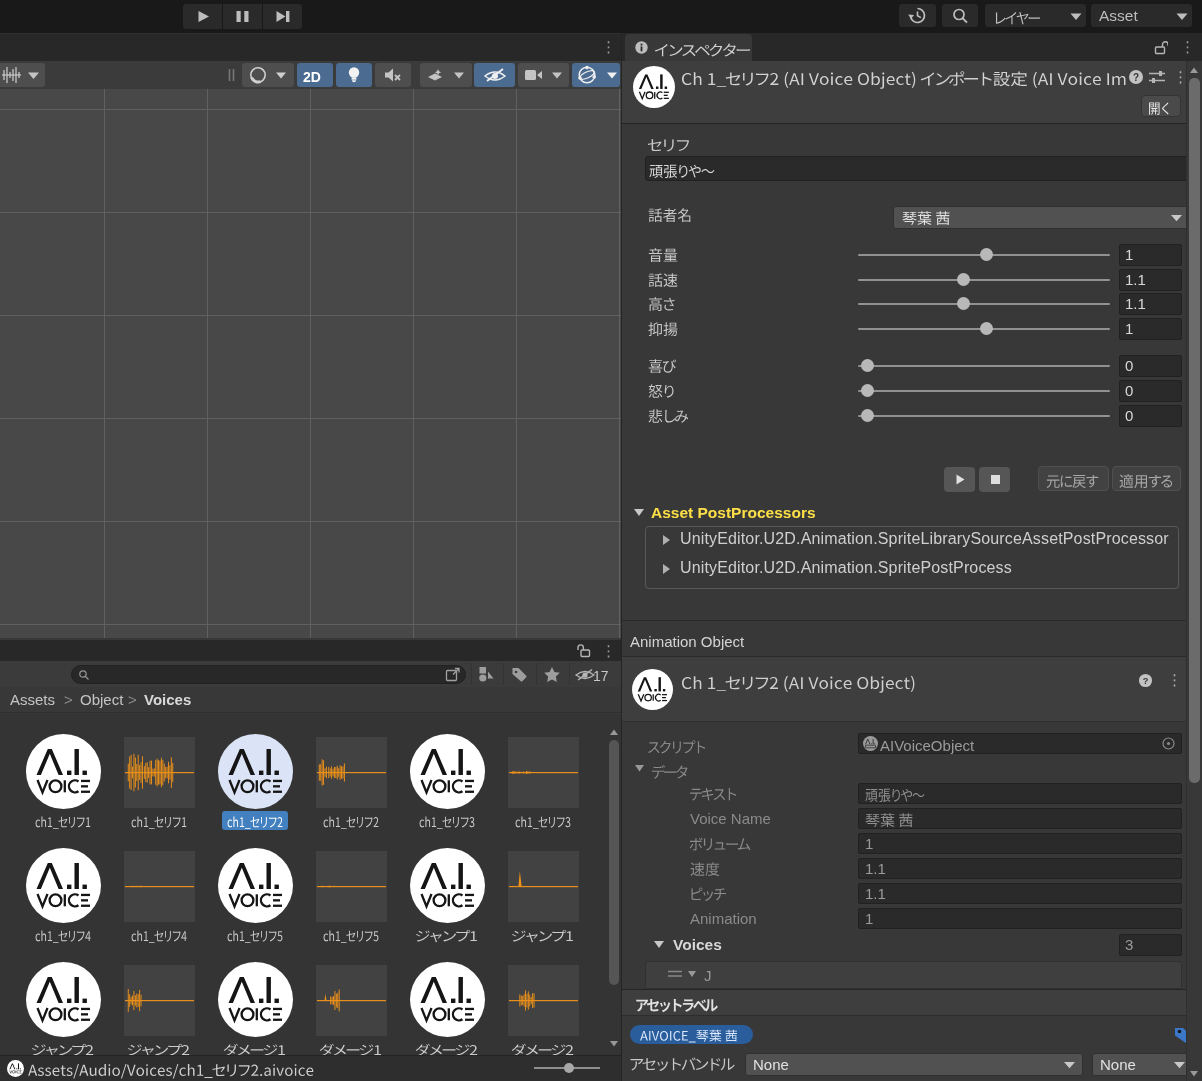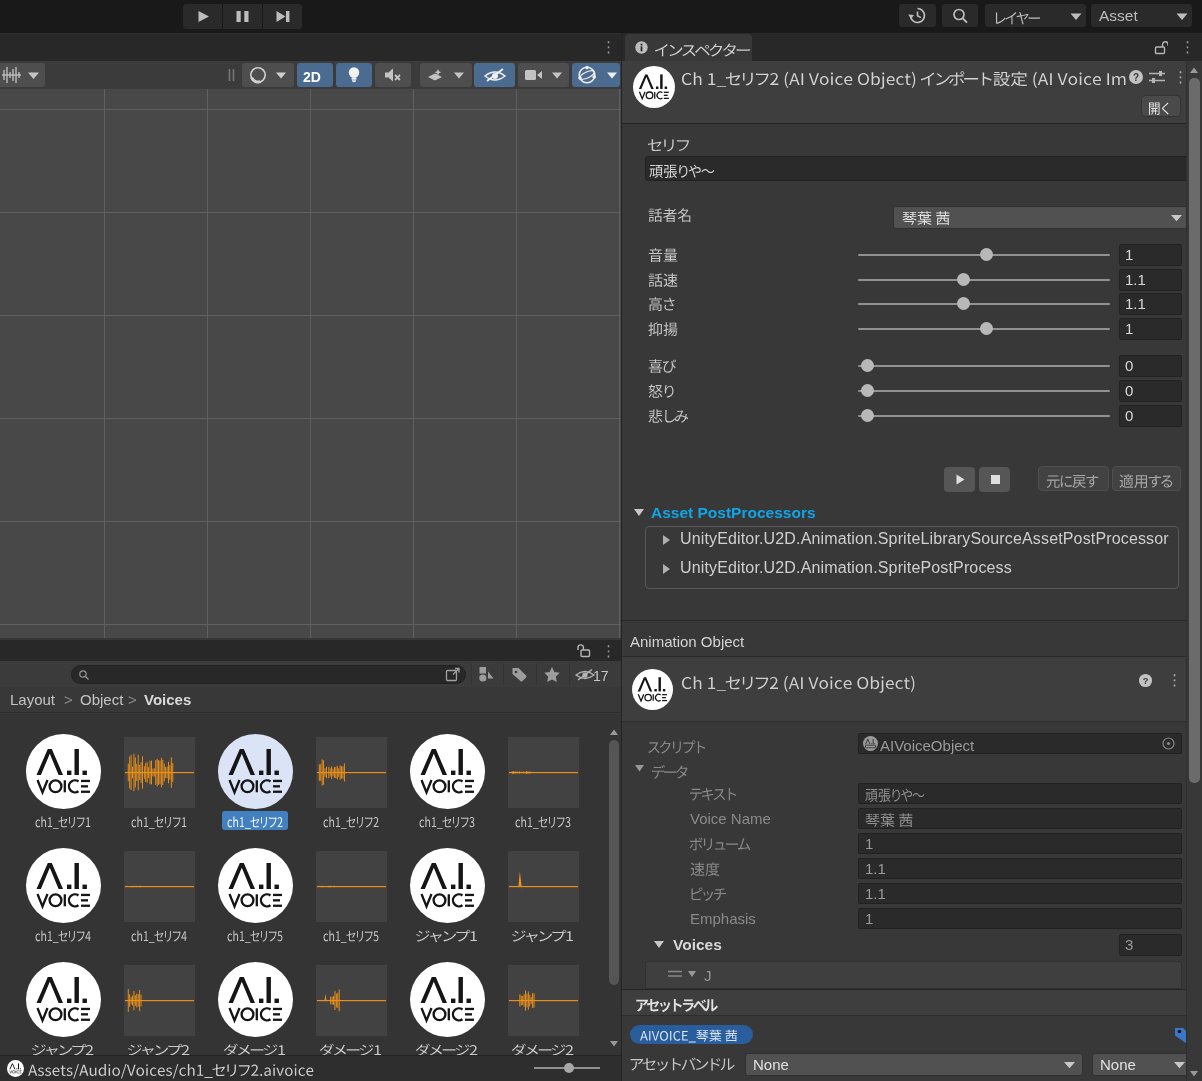--- a/index.html
+++ b/index.html
@@ -154,21 +154,21 @@
 <svg class="abs" style="left:543px;top:666px" width="18" height="17" viewBox="0 0 18 17">
 <path d="M9 1 l2.4 4.9 5.4 .8 -3.9 3.8 .9 5.4 -4.8-2.5 -4.8 2.5 .9-5.4 -3.9-3.8 5.4-.8 Z" fill="#9d9d9d"></path>
 </svg>
 <svg class="abs" style="left:574px;top:668px" width="22" height="14" viewBox="0 0 22 14">
 <path d="M2 7 Q11 0 20 7 Q11 14 2 7 Z" stroke="#b5b5b5" stroke-width="1.3" fill="none"></path>
 <circle cx="11" cy="7" r="2.6" fill="#b5b5b5"></circle>
 <path d="M4 12 L18 1.5" stroke="#b5b5b5" stroke-width="1.5"></path>
 </svg>
 <div class="lat" style="left:593px;top:667px;font-size:14px;color:#c8c8c8">17</div>
 <div class="abs" style="left:0;top:687px;width:621px;height:26px;background:#383838;border-bottom:1px solid #2e2e2e"></div>
-<div class="lat" style="left:10px;top:691px;color:#c4c4c4">Layout</div>
+<div class="lat" style="left:10px;top:691px;color:#c4c4c4">Assets</div>
 <div class="lat" style="left:64px;top:691px;color:#8a8a8a">&gt;</div>
 <div class="lat" style="left:80px;top:691px;color:#c4c4c4">Object</div>
 <div class="lat" style="left:128px;top:691px;color:#8a8a8a">&gt;</div>
 <div class="lat" style="left:144px;top:691px;color:#dadada;font-weight:bold">Voices</div>
 <div class="abs" style="left:0;top:714px;width:621px;height:341px;background:#343434"></div>
 <div class="abs" style="left:26px;top:734px;line-height:0"><svg width="75" height="75" viewBox="0 0 75 75">
 <circle cx="37.5" cy="37.5" r="37.5" fill="#ffffff"></circle>
 <g fill="#151515">
 <path d="M10.5 41 L21.8 15 L25.8 15 L37 41 L32.6 41 L23.8 19.8 L14.9 41 Z"></path>
 <rect x="41" y="36.6" width="4.4" height="4.4"></rect>
@@ -737,21 +737,21 @@
 <div style="position:absolute;left:1046px;top:470px;line-height:0"><svg width="53" height="22" viewBox="0 0 53 22">
       <path transform="translate(0,16.8) scale(0.9524,1)" fill="#a8a8a8" d="M2.2 -11.4V-10.3H12.9V-11.4ZM0.9 -7.2V-6.1H4.7C4.5 -3.3 3.9 -0.9 0.7 0.3C1.0 0.5 1.3 0.9 1.4 1.2C4.9 -0.2 5.6 -2.9 5.9 -6.1H8.7V-0.8C8.7 0.6 9.1 0.9 10.5 0.9C10.7 0.9 12.3 0.9 12.6 0.9C13.9 0.9 14.2 0.2 14.4 -2.4C14.1 -2.4 13.6 -2.6 13.3 -2.9C13.3 -0.5 13.2 -0.1 12.5 -0.1C12.2 -0.1 10.9 -0.1 10.6 -0.1C10.0 -0.1 9.9 -0.2 9.9 -0.8V-6.1H14.1V-7.2Z M20.5 -10.1V-8.9C22.1 -8.7 25.1 -8.7 26.7 -8.9V-10.1C25.2 -9.9 22.1 -9.9 20.5 -10.1ZM21.1 -4.0 20.0 -4.1C19.8 -3.4 19.7 -2.9 19.7 -2.4C19.7 -0.9 20.9 -0.1 23.4 -0.1C24.9 -0.1 26.2 -0.2 27.1 -0.4L27.1 -1.7C25.9 -1.4 24.7 -1.3 23.4 -1.3C21.3 -1.3 20.9 -1.9 20.9 -2.6C20.9 -3.0 20.9 -3.5 21.1 -4.0ZM17.6 -11.3 16.3 -11.4C16.3 -11.1 16.2 -10.7 16.2 -10.3C16.0 -9.1 15.5 -6.5 15.5 -4.3C15.5 -2.3 15.8 -0.6 16.1 0.5L17.1 0.4C17.1 0.3 17.1 0.1 17.1 -0.1C17.1 -0.3 17.1 -0.6 17.2 -0.8C17.3 -1.5 17.9 -3.1 18.2 -4.1L17.6 -4.6C17.4 -4.0 17.0 -3.1 16.7 -2.4C16.6 -3.2 16.6 -3.8 16.6 -4.5C16.6 -6.2 17.1 -8.9 17.4 -10.3C17.4 -10.5 17.6 -11.0 17.6 -11.3Z M28.5 -11.8V-10.7H41.2V-11.8ZM29.5 -9.6V-6.6C29.5 -4.5 29.4 -1.7 27.7 0.3C28.0 0.4 28.5 0.8 28.7 0.9C29.7 -0.3 30.2 -1.8 30.4 -3.3H34.5C34.0 -1.5 32.8 -0.3 29.7 0.3C30.0 0.5 30.2 1.0 30.3 1.2C33.5 0.5 34.9 -0.8 35.5 -2.7C36.5 -0.5 38.3 0.7 41.1 1.2C41.2 0.9 41.5 0.4 41.8 0.2C39.0 -0.2 37.2 -1.3 36.4 -3.3H41.3V-4.3H35.9C36.0 -4.9 36.1 -5.5 36.1 -6.1H40.4V-9.6ZM34.8 -4.3H30.6C30.6 -4.9 30.6 -5.5 30.7 -6.1H34.9C34.9 -5.4 34.9 -4.9 34.8 -4.3ZM30.7 -8.7H39.3V-7.0H30.7Z M49.5 -5.6C49.6 -4.2 49.0 -3.5 48.1 -3.5C47.3 -3.5 46.6 -4.0 46.6 -5.0C46.6 -5.9 47.4 -6.5 48.1 -6.5C48.7 -6.5 49.2 -6.3 49.5 -5.6ZM42.4 -9.8 42.4 -8.6C44.3 -8.8 46.8 -8.9 49.1 -8.9L49.1 -7.4C48.8 -7.5 48.5 -7.5 48.1 -7.5C46.7 -7.5 45.5 -6.4 45.5 -4.9C45.5 -3.3 46.7 -2.4 48.0 -2.4C48.5 -2.4 48.9 -2.6 49.3 -2.8C48.7 -1.5 47.3 -0.6 45.3 -0.2L46.3 0.8C49.8 -0.2 50.8 -2.5 50.8 -4.5C50.8 -5.3 50.6 -5.9 50.3 -6.4L50.3 -8.9H50.5C52.7 -8.9 54.0 -8.9 54.9 -8.8L54.9 -9.9C54.2 -9.9 52.3 -10.0 50.5 -10.0H50.3L50.3 -10.9C50.3 -11.1 50.3 -11.7 50.4 -11.9H49.0C49.0 -11.8 49.1 -11.3 49.1 -10.9L49.1 -9.9C46.9 -9.9 44.1 -9.8 42.4 -9.8Z"></path>
     </svg></div>
 <div class="abs" style="left:1112px;top:466px;width:69px;height:25px;background:#424242;border:1px solid #4f4f4f;border-radius:4px"></div>
 <div style="position:absolute;left:1119px;top:470px;line-height:0"><svg width="55" height="22" viewBox="0 0 55 22">
       <path transform="translate(0,16.8) scale(0.9890,1)" fill="#a8a8a8" d="M0.8 -11.6C1.8 -10.9 2.8 -9.8 3.2 -9.1L4.1 -9.8C3.7 -10.5 2.6 -11.5 1.7 -12.2ZM3.7 -6.7H0.7V-5.6H2.6V-1.7C1.9 -1.1 1.2 -0.5 0.5 -0.0L1.1 1.1C1.9 0.4 2.5 -0.2 3.2 -0.9C4.2 0.3 5.5 0.8 7.5 0.9C9.2 1.0 12.4 0.9 14.1 0.9C14.1 0.5 14.3 0.0 14.4 -0.2C12.6 -0.1 9.2 -0.1 7.5 -0.1C5.7 -0.2 4.4 -0.7 3.7 -1.8ZM6.4 -10.3C6.7 -9.9 6.9 -9.3 7.0 -8.9H5.1V-1.0H6.1V-8.0H8.9V-7.0H6.6V-6.2H8.9V-5.1H7.3V-1.8H8.1V-2.4H11.4V-5.1H9.7V-6.2H12.0V-7.0H9.7V-8.0H12.6V-2.2C12.6 -2.1 12.6 -2.0 12.4 -2.0C12.2 -2.0 11.6 -2.0 10.9 -2.0C11.1 -1.7 11.2 -1.3 11.3 -1.1C12.2 -1.1 12.8 -1.1 13.2 -1.2C13.6 -1.4 13.7 -1.7 13.7 -2.2V-8.9H11.5C11.7 -9.3 12.0 -9.8 12.3 -10.3L11.9 -10.4H14.2V-11.3H9.8V-12.6H8.7V-11.3H4.5V-10.4H6.9ZM11.1 -10.4C11.0 -10.0 10.7 -9.3 10.4 -8.9L10.5 -8.9H7.8L8.1 -9.0C8.0 -9.4 7.7 -10.0 7.4 -10.4ZM8.1 -4.4H10.5V-3.1H8.1Z M17.3 -11.5V-6.1C17.3 -4.0 17.1 -1.3 15.5 0.5C15.7 0.7 16.2 1.1 16.4 1.3C17.5 0.0 18.0 -1.7 18.2 -3.4H22.0V1.1H23.1V-3.4H27.2V-0.3C27.2 -0.1 27.1 0.0 26.8 0.0C26.5 0.1 25.5 0.1 24.4 0.0C24.6 0.3 24.8 0.8 24.8 1.1C26.2 1.1 27.1 1.1 27.6 0.9C28.1 0.8 28.3 0.4 28.3 -0.3V-11.5ZM18.4 -10.5H22.0V-8.1H18.4ZM27.2 -10.5V-8.1H23.1V-10.5ZM18.4 -7.0H22.0V-4.5H18.3C18.4 -5.0 18.4 -5.6 18.4 -6.1ZM27.2 -7.0V-4.5H23.1V-7.0Z M37.2 -5.6C37.3 -4.2 36.7 -3.5 35.8 -3.5C35.0 -3.5 34.3 -4.0 34.3 -5.0C34.3 -5.9 35.1 -6.5 35.8 -6.5C36.4 -6.5 36.9 -6.3 37.2 -5.6ZM30.1 -9.8 30.1 -8.6C32.0 -8.8 34.5 -8.9 36.8 -8.9L36.8 -7.4C36.5 -7.5 36.2 -7.5 35.8 -7.5C34.4 -7.5 33.2 -6.4 33.2 -4.9C33.2 -3.3 34.4 -2.4 35.7 -2.4C36.2 -2.4 36.6 -2.6 37.0 -2.8C36.4 -1.5 35.0 -0.6 33.0 -0.2L34.0 0.8C37.5 -0.2 38.5 -2.5 38.5 -4.5C38.5 -5.3 38.3 -5.9 38.0 -6.4L38.0 -8.9H38.2C40.4 -8.9 41.7 -8.9 42.6 -8.8L42.6 -9.9C41.9 -9.9 40.0 -10.0 38.2 -10.0H38.0L38.0 -10.9C38.0 -11.1 38.0 -11.7 38.1 -11.9H36.7C36.7 -11.8 36.8 -11.3 36.8 -10.9L36.8 -9.9C34.6 -9.9 31.8 -9.8 30.1 -9.8Z M49.6 -0.5C49.3 -0.4 48.9 -0.4 48.4 -0.4C47.3 -0.4 46.4 -0.9 46.4 -1.6C46.4 -2.1 47.0 -2.5 47.6 -2.5C48.8 -2.5 49.5 -1.7 49.6 -0.5ZM44.5 -11.1 44.6 -9.8C44.9 -9.9 45.2 -9.9 45.6 -9.9C46.3 -9.9 49.3 -10.1 50.1 -10.1C49.4 -9.4 47.5 -7.9 46.7 -7.2C45.8 -6.4 43.9 -4.8 42.6 -3.8L43.5 -2.9C45.4 -4.9 46.7 -5.9 49.2 -5.9C51.2 -5.9 52.6 -4.8 52.6 -3.3C52.6 -2.1 51.9 -1.2 50.7 -0.8C50.5 -2.2 49.5 -3.4 47.7 -3.4C46.3 -3.4 45.3 -2.5 45.3 -1.5C45.3 -0.2 46.6 0.6 48.6 0.6C51.8 0.6 53.8 -0.9 53.8 -3.3C53.8 -5.4 52.0 -6.9 49.5 -6.9C48.8 -6.9 48.1 -6.8 47.4 -6.5C48.6 -7.5 50.6 -9.3 51.4 -9.8C51.7 -10.0 52.0 -10.2 52.2 -10.4L51.5 -11.3C51.4 -11.3 51.2 -11.2 50.7 -11.2C49.9 -11.1 46.4 -11.0 45.6 -11.0C45.3 -11.0 44.9 -11.0 44.5 -11.1Z"></path>
     </svg></div>
 <svg class="abs" style="left:633px;top:508px" width="12" height="9">
     <path d="M1 1 L11 1 L6 8 Z" fill="#c8c8c8"></path>
   </svg>
-<div class="lat" style="left:651px;top:504px;font-weight:bold;font-size:15.5px;color:#0ea5e9">Asset PostProcessors</div>
+<div class="lat" style="left:651px;top:504px;font-weight:bold;font-size:15.5px;color:#fde047">Asset PostProcessors</div>
 <div class="abs" style="left:645px;top:526px;width:534px;height:63px;border:1px solid #595959;border-radius:4px"></div>
 <svg class="abs" style="left:662px;top:534px" width="9" height="12">
     <path d="M1 1 L8 6 L1 11 Z" fill="#b0b0b0"></path>
   </svg>
 <div class="lat" style="left:680px;top:530px;color:#cfcfcf;font-size:16px;letter-spacing:.15px">UnityEditor.U2D.Animation.SpriteLibrarySourceAssetPostProcessor</div>
 <svg class="abs" style="left:662px;top:563px" width="9" height="12">
     <path d="M1 1 L8 6 L1 11 Z" fill="#b0b0b0"></path>
   </svg>
 <div class="lat" style="left:680px;top:559px;color:#cfcfcf;font-size:16px;letter-spacing:.15px">UnityEditor.U2D.Animation.SpritePostProcess</div>
 <div class="abs" style="left:622px;top:620px;width:580px;height:1px;background:#2a2a2a"></div>
@@ -831,21 +831,21 @@
 <div style="position:absolute;left:690px;top:858px;line-height:0"><svg width="31" height="22" viewBox="0 0 31 22">
       <path transform="translate(0,16.8)" fill="#8a8a8a" d="M0.9 -11.6C1.9 -10.9 3.0 -9.9 3.5 -9.2L4.4 -9.9C3.8 -10.6 2.7 -11.6 1.7 -12.2ZM3.9 -6.7H0.7V-5.6H2.8V-1.8C2.1 -1.2 1.2 -0.5 0.5 -0.1L1.1 1.1C1.9 0.4 2.7 -0.2 3.4 -0.9C4.4 0.3 5.7 0.8 7.7 0.9C9.4 1.0 12.5 0.9 14.1 0.9C14.1 0.5 14.3 -0.0 14.5 -0.3C12.7 -0.1 9.3 -0.1 7.7 -0.2C6.0 -0.2 4.6 -0.8 3.9 -1.9ZM6.5 -7.9H8.8V-6.0H6.5ZM9.9 -7.9H12.4V-6.0H9.9ZM8.8 -12.6V-11.0H4.8V-10.1H8.8V-8.8H5.4V-5.1H8.2C7.3 -3.8 5.9 -2.6 4.5 -2.0C4.7 -1.8 5.1 -1.5 5.2 -1.2C6.5 -1.8 7.9 -3.1 8.8 -4.4V-0.7H9.9V-4.3C10.9 -3.1 12.3 -1.9 13.5 -1.2C13.7 -1.5 14.0 -1.9 14.2 -2.1C12.9 -2.7 11.4 -3.9 10.4 -5.1H13.5V-8.8H9.9V-10.1H14.2V-11.0H9.9V-12.6Z M20.8 -9.7V-8.4H18.4V-7.5H20.8V-5.0H26.6V-7.5H29.1V-8.4H26.6V-9.7H25.5V-8.4H21.9V-9.7ZM25.5 -7.5V-5.9H21.9V-7.5ZM26.4 -3.1C25.7 -2.3 24.9 -1.7 23.8 -1.2C22.8 -1.7 22.0 -2.3 21.4 -3.1ZM18.6 -4.0V-3.1H20.9L20.3 -2.9C20.9 -2.0 21.7 -1.3 22.7 -0.7C21.2 -0.2 19.6 0.1 18.0 0.3C18.2 0.5 18.4 0.9 18.5 1.2C20.4 1.0 22.2 0.6 23.8 -0.1C25.2 0.6 26.9 1.0 28.8 1.2C28.9 0.9 29.2 0.5 29.4 0.3C27.8 0.1 26.3 -0.2 25.0 -0.7C26.3 -1.4 27.3 -2.4 28.0 -3.7L27.3 -4.1L27.1 -4.0ZM16.8 -11.1V-6.8C16.8 -4.6 16.7 -1.5 15.5 0.6C15.7 0.7 16.2 1.0 16.4 1.2C17.7 -1.1 17.9 -4.5 17.9 -6.8V-10.1H29.1V-11.1H23.5V-12.6H22.4V-11.1Z"></path>
     </svg></div>
 <div class="abs" style="left:858px;top:858px;width:324px;height:21px;background:#2a2a2a;border:1px solid #212121;border-radius:2px"></div>
 <div class="lat" style="left:865px;top:860px;color:#9a9a9a">1.1</div>
 <div style="position:absolute;left:690px;top:883px;line-height:0"><svg width="37" height="22" viewBox="0 0 37 22">
       <path transform="translate(0,16.8) scale(0.9756,1)" fill="#8a8a8a" d="M10.0 -10.5C10.0 -11.0 10.5 -11.5 11.0 -11.5C11.6 -11.5 12.0 -11.0 12.0 -10.5C12.0 -9.9 11.6 -9.5 11.0 -9.5C10.5 -9.5 10.0 -9.9 10.0 -10.5ZM9.3 -10.5C9.3 -9.5 10.1 -8.8 11.0 -8.8C12.0 -8.8 12.7 -9.5 12.7 -10.5C12.7 -11.4 12.0 -12.2 11.0 -12.2C10.1 -12.2 9.3 -11.4 9.3 -10.5ZM2.8 -11.2H1.4C1.5 -10.9 1.5 -10.4 1.5 -10.0C1.5 -9.2 1.5 -3.2 1.5 -1.8C1.5 -0.6 2.2 -0.0 3.3 0.2C3.9 0.3 4.8 0.3 5.7 0.3C7.4 0.3 9.6 0.2 10.9 0.0V-1.4C9.7 -1.0 7.4 -0.9 5.8 -0.9C5.1 -0.9 4.3 -0.9 3.8 -1.0C3.1 -1.2 2.8 -1.3 2.8 -2.1V-5.4C4.6 -5.9 7.2 -6.7 8.9 -7.4C9.3 -7.5 9.9 -7.8 10.3 -7.9L9.8 -9.2C9.4 -8.9 8.9 -8.7 8.5 -8.5C6.9 -7.8 4.5 -7.1 2.8 -6.6V-10.0C2.8 -10.5 2.8 -10.9 2.8 -11.2Z M18.2 -8.6 17.1 -8.3C17.4 -7.6 18.1 -5.7 18.3 -5.0L19.4 -5.4C19.2 -6.1 18.4 -8.0 18.2 -8.6ZM23.6 -7.8 22.3 -8.2C22.1 -6.3 21.3 -4.4 20.3 -3.1C19.0 -1.5 17.1 -0.4 15.4 0.1L16.4 1.1C18.1 0.5 19.9 -0.7 21.3 -2.4C22.4 -3.8 23.0 -5.4 23.4 -7.0C23.5 -7.2 23.5 -7.5 23.6 -7.8ZM14.7 -7.9 13.6 -7.5C13.9 -6.9 14.7 -4.9 14.9 -4.1L16.1 -4.5C15.8 -5.3 15.0 -7.2 14.7 -7.9Z M24.6 -6.9V-5.6C24.9 -5.6 25.4 -5.7 25.9 -5.7H30.4C30.2 -3.0 28.9 -1.3 26.6 -0.2L27.8 0.6C30.3 -0.9 31.4 -2.9 31.6 -5.7H35.8C36.2 -5.7 36.6 -5.6 36.9 -5.6V-6.9C36.6 -6.8 36.1 -6.8 35.8 -6.8H31.6V-9.7C32.7 -9.8 33.9 -10.1 34.6 -10.3C34.8 -10.3 35.1 -10.4 35.4 -10.5L34.6 -11.5C33.9 -11.2 32.1 -10.8 30.8 -10.7C29.2 -10.4 26.9 -10.4 25.7 -10.4L26.0 -9.3C27.2 -9.3 28.9 -9.4 30.4 -9.5V-6.8H25.9C25.4 -6.8 24.9 -6.8 24.6 -6.9Z"></path>
     </svg></div>
 <div class="abs" style="left:858px;top:883px;width:324px;height:21px;background:#2a2a2a;border:1px solid #212121;border-radius:2px"></div>
 <div class="lat" style="left:865px;top:885px;color:#9a9a9a">1.1</div>
-<div class="lat" style="left:690px;top:910px;color:#8a8a8a">Emphasis</div>
+<div class="lat" style="left:690px;top:910px;color:#8a8a8a">Animation</div>
 <div class="abs" style="left:858px;top:908px;width:324px;height:21px;background:#2a2a2a;border:1px solid #212121;border-radius:2px"></div>
 <div class="lat" style="left:865px;top:910px;color:#9a9a9a">1</div>
 <svg class="abs" style="left:653px;top:940px" width="12" height="9">
     <path d="M1 1 L11 1 L6 8 Z" fill="#c8c8c8"></path>
   </svg>
 <div class="lat" style="left:673px;top:936px;font-weight:bold;font-size:15.5px;color:#d8d8d8">Voices</div>
 <div class="abs" style="left:1119px;top:934px;width:63px;height:22px;background:#2a2a2a;border:1px solid #212121;border-radius:2px"></div>
 <div class="lat" style="left:1125px;top:936px;color:#9a9a9a">3</div>
 <div class="abs" style="left:645px;top:961px;width:537px;height:28px;background:#3f3f3f;border:1px solid #303030;border-radius:3px 3px 0 0"></div>
 <svg class="abs" style="left:668px;top:970px" width="14" height="8">

